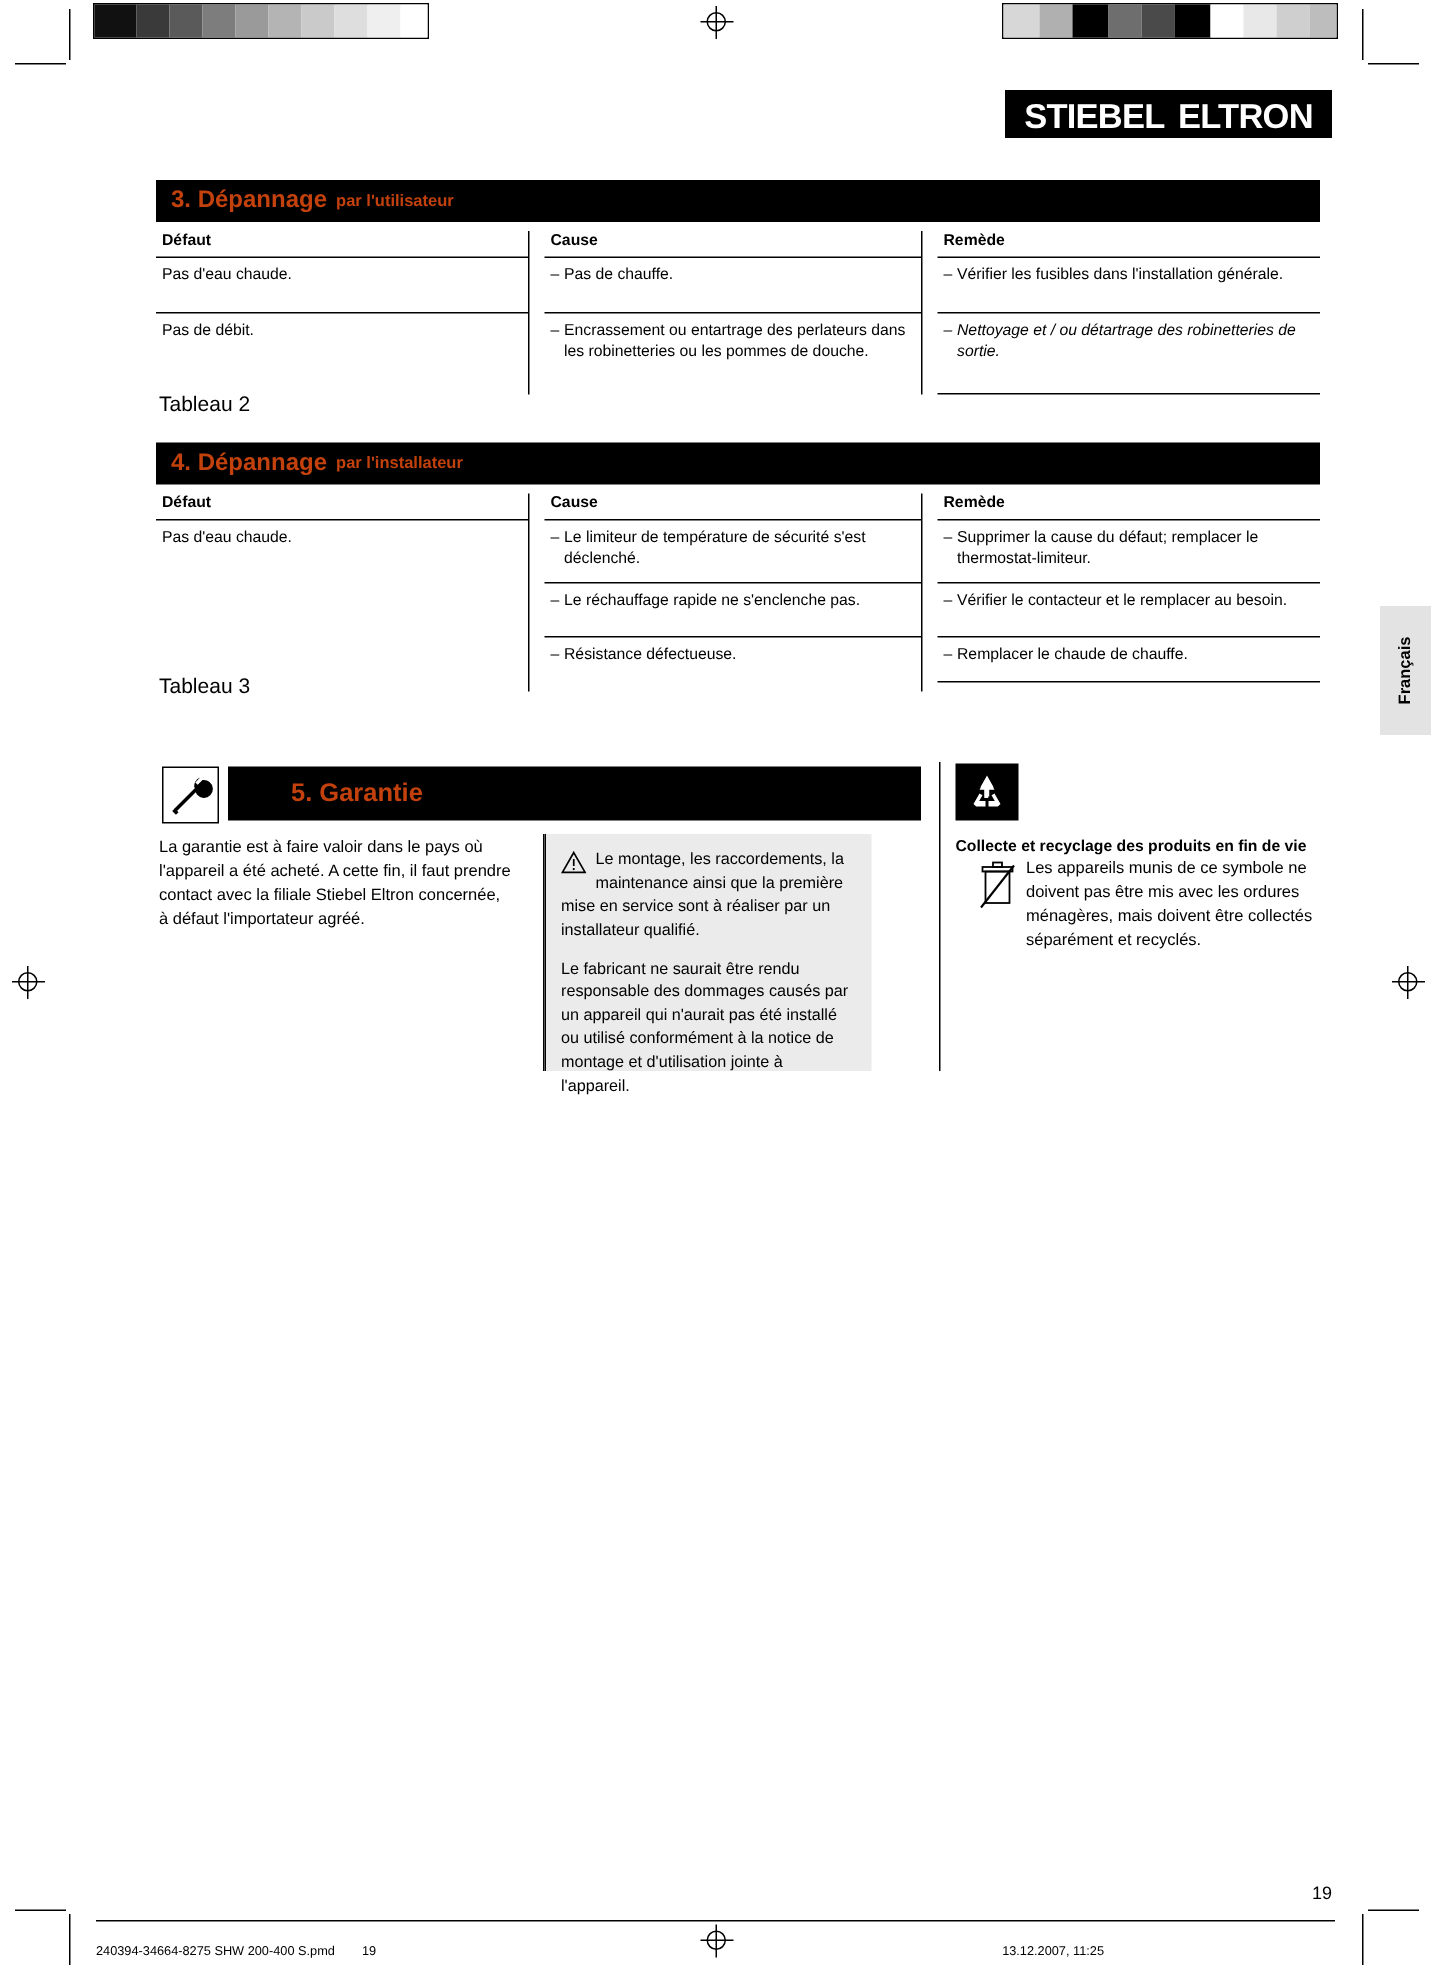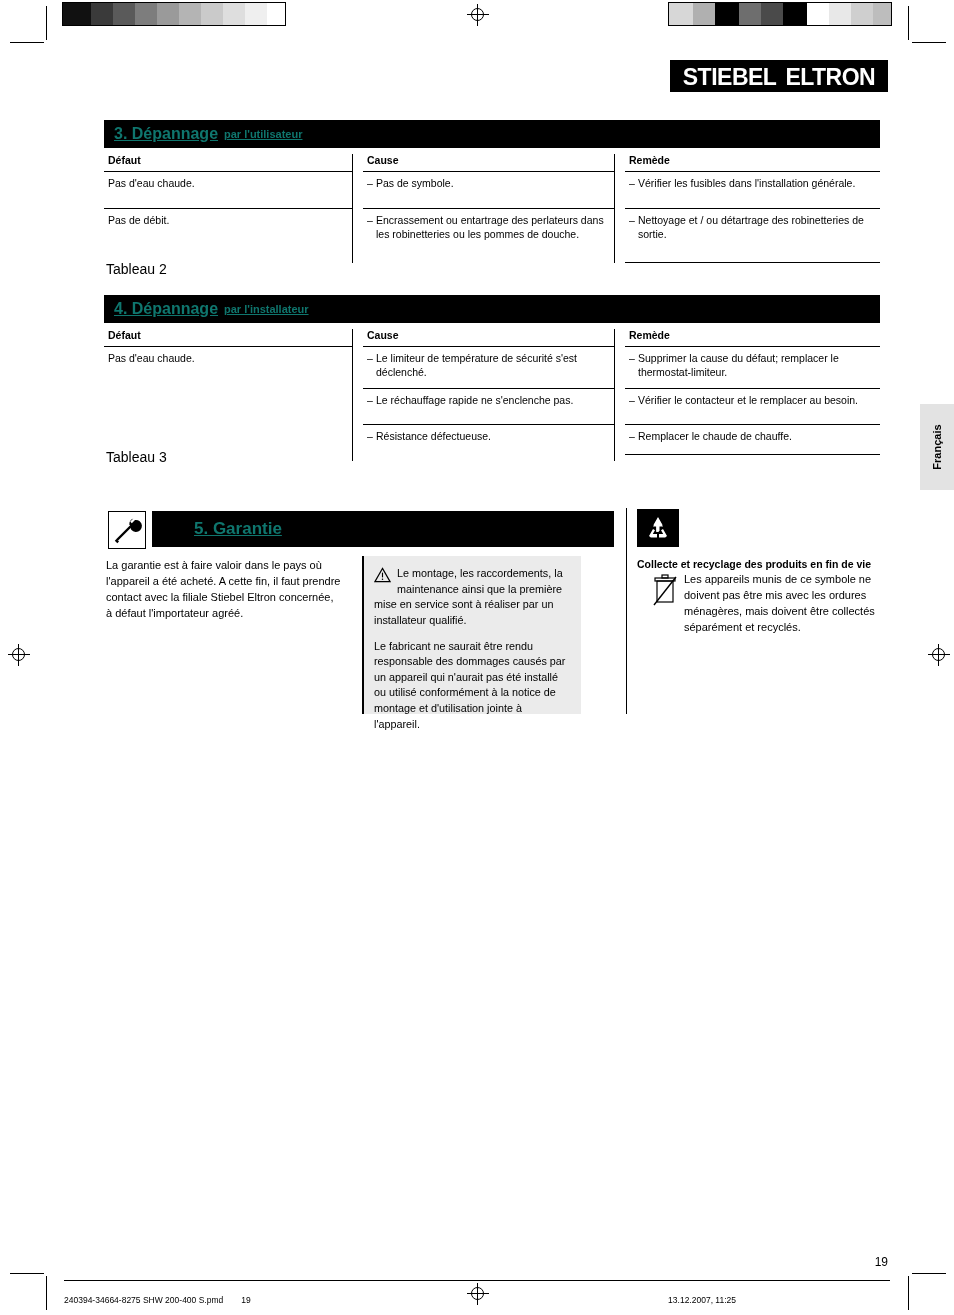--- a/index.html
+++ b/index.html
@@ -76,26 +76,25 @@
     align-items: center;
     justify-content: center;
     border-top: 2px solid #000;
   }
   .logo .l1 { padding-right: 9px; }
 
   
   .barhead {
     position: absolute;
     background: #000;
-    color: #0f766e;
+    color: #c2410c;
     display: flex;
     align-items: center;
     padding-left: 10px;
     box-sizing: border-box;
-    text-decoration: underline;
   }
   .barhead .num {
     font-size: 16px;
     font-weight: bold;
   }
   .barhead .sub {
     font-size: 11px;
     font-weight: bold;
     margin-left: 6px;
   }
@@ -301,33 +300,33 @@
           <span>Pas d'eau chaude.</span>
         </div>
         <div class="cell noline" style="height:54px;">
           <span>Pas de débit.</span>
         </div>
       </div>
 
       <div class="col leftrule" style="width:262px; padding-left:10px;">
         <div class="colhead">Cause</div>
         <div class="cell" style="height:37px;">
-          <span class="dash">–</span><span class="txt">Pas de symbole.</span>
+          <span class="dash">–</span><span class="txt">Pas de chauffe.</span>
         </div>
         <div class="cell noline" style="height:54px;">
           <span class="dash">–</span><span class="txt">Encrassement ou entartrage des perlateurs dans les robinetteries ou les pommes de douche.</span>
         </div>
       </div>
 
       <div class="col leftrule" style="width:266px; padding-left:10px;">
         <div class="colhead">Remède</div>
         <div class="cell" style="height:37px;">
           <span class="dash">–</span><span class="txt">Vérifier les fusibles dans l'installation générale.</span>
         </div>
-        <div class="cell" style="height:54px;">
+        <div class="cell" style="height:54px;font-style:italic;">
           <span class="dash">–</span><span class="txt">Nettoyage et / ou détartrage des robinetteries de sortie.</span>
         </div>
       </div>
     </div>
   </div>
 
   <div class="caption" style="left:106px; top:261px;">Tableau 2</div>
 
   <div class="barhead" style="left:104px; top:295px; width:776px; height:28px;">
     <span class="num">4. Dépannage</span>

